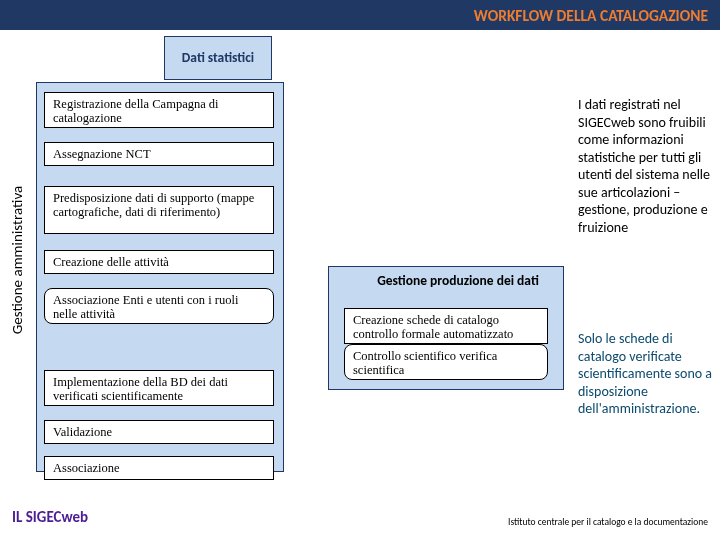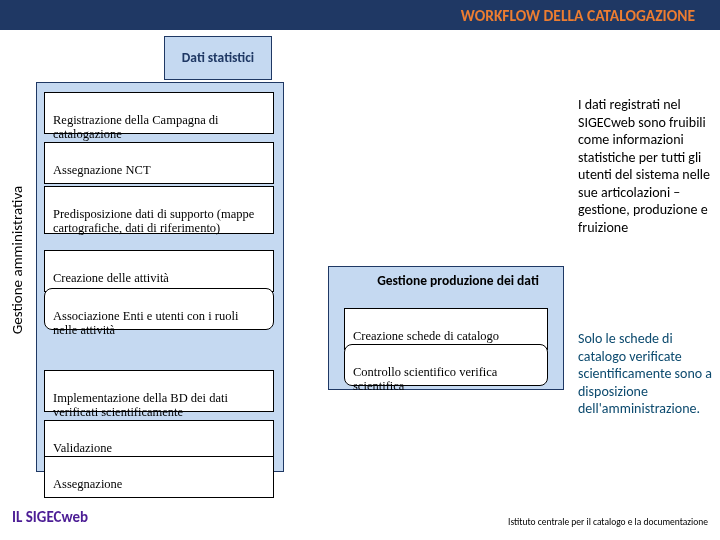--- a/index.html
+++ b/index.html
@@ -12,21 +12,21 @@
     overflow: hidden;
   }
   .header {
     width: 100%;
     height: 30px;
     background: #1f3864;
     color: #ed7d31;
     display: flex;
     align-items: center;
     justify-content: flex-end;
-    padding-right: 25px;
+    padding-right: 12px;
     font-weight: bold;
     font-size: 15.5px;
   }
   .dati-box {
     position: absolute;
     left: 164px;
     top: 36px;
     width: 108px;
     height: 44px;
     background: #c5d9f1;
@@ -59,21 +59,21 @@
     transform-origin: left top;
     font-size: 15px;
     color: #000;
     text-align: center;
     top: 360px;
   }
   .step-box {
     position: absolute;
     background: #fff;
     border: 1px solid #000;
-    padding: 20px 8px;
+    padding: 4px 8px;
     font-size: 12.5px;
     font-family: "Times New Roman", serif;
     line-height: 1.15;
     z-index: 1;
   }
   .right-group-bg {
     position: absolute;
     left: 328px;
     top: 266px;
     width: 236px;
@@ -144,21 +144,21 @@
 
 <div class="vertical-label">Gestione amministrativa</div>
 
 <div class="step-box" style="left:44px;top:92px;width:230px;height:36px;"><span>Registrazione della Campagna di catalogazione</span></div>
 <div class="step-box" style="left:44px;top:142px;width:230px;height:24px;"><span>Assegnazione NCT</span></div>
 <div class="step-box" style="left:44px;top:186px;width:230px;height:48px;"><span>Predisposizione dati di supporto (mappe cartografiche, dati di riferimento)</span></div>
 <div class="step-box" style="left:44px;top:250px;width:230px;height:24px;"><span>Creazione delle attività</span></div>
 <div class="step-box" style="left:44px;top:288px;width:230px;height:36px;border-radius:8px;"><span>Associazione Enti e utenti con i ruoli nelle attività</span></div>
 <div class="step-box" style="left:44px;top:370px;width:230px;height:36px;"><span>Implementazione della BD dei dati verificati scientificamente</span></div>
 <div class="step-box" style="left:44px;top:420px;width:230px;height:24px;"><span>Validazione</span></div>
-<div class="step-box" style="left:44px;top:456px;width:230px;height:24px;"><span>Assegnazione</span></div>
+<div class="step-box" style="left:44px;top:456px;width:230px;height:24px;"><span>Associazione</span></div>
 
 <div class="right-group-bg"></div>
 <div class="right-group-title">Gestione produzione dei dati</div>
 <div class="step-box" style="left:344px;top:308px;width:204px;height:36px;"><span>Creazione schede di catalogo controllo formale automatizzato</span></div>
 <div class="step-box" style="left:344px;top:344px;width:204px;height:36px;border-radius:8px;"><span>Controllo scientifico verifica scientifica</span></div>
 
 <div class="desc">I dati registrati nel SIGECweb sono fruibili come informazioni statistiche per tutti gli utenti del sistema nelle sue articolazioni – gestione, produzione e fruizione</div>
 <div class="desc2">Solo le schede di catalogo verificate scientificamente sono a disposizione dell'amministrazione.</div>
 
 <div class="footer-left">IL SIGECweb</div>

